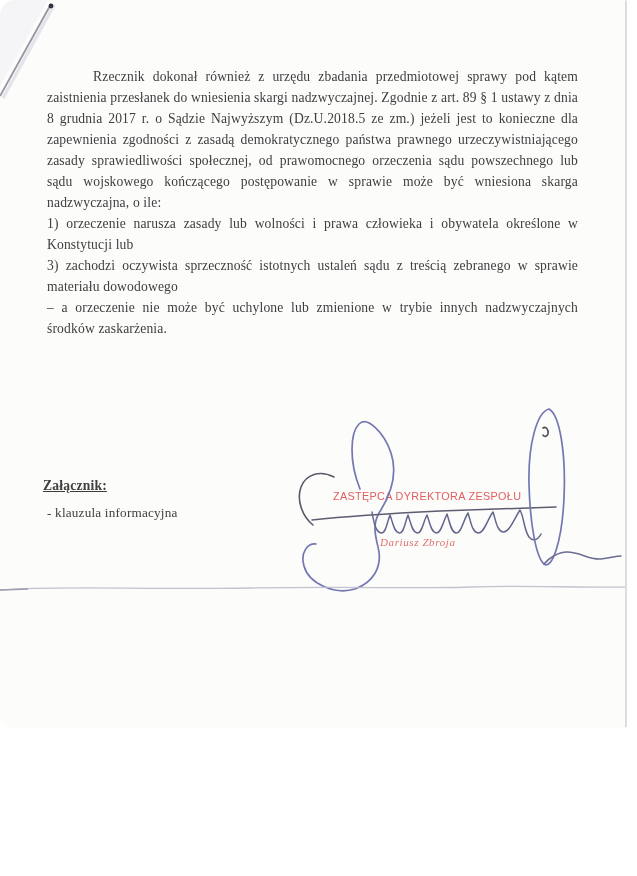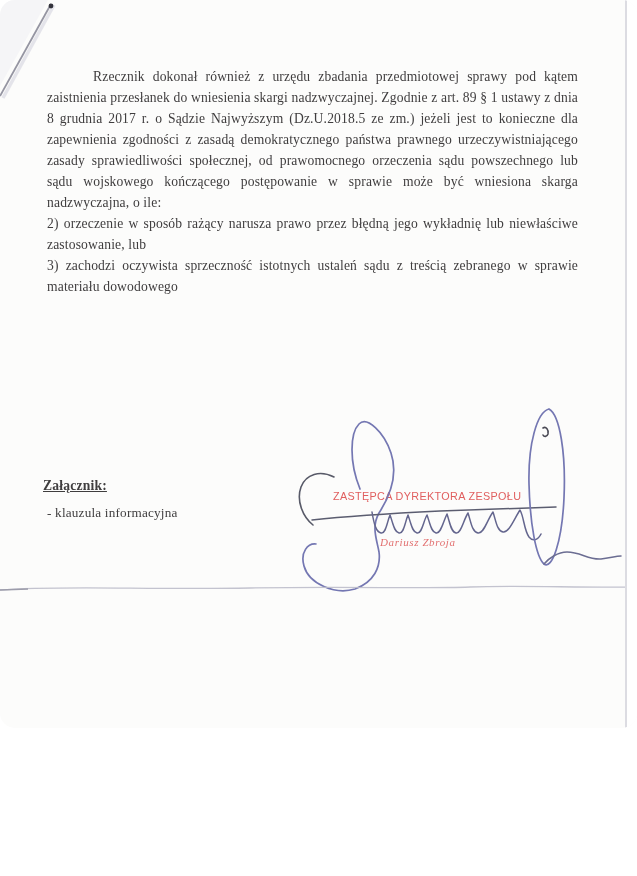--- a/index.html
+++ b/index.html
@@ -113,22 +113,23 @@
 
   <svg class="overlay-svg" viewBox="0 0 637 876">
     <polygon points="0,0 48,0 0,86" fill="#f5f5f7"></polygon>
     <path d="M 54 5 L 3 98" stroke="#dadae2" stroke-width="3.4" fill="none" opacity="0.7"></path>
     <path d="M 51 4 L 0 96" stroke="#9595a2" stroke-width="1.8" fill="none"></path>
     <circle cx="51" cy="6" r="2.4" fill="#33333c"></circle>
   </svg>
 
   <div class="body-text">
     <p class="para-indent">Rzecznik dokonał również z urzędu zbadania przedmiotowej sprawy pod kątem zaistnienia przesłanek do wniesienia skargi nadzwyczajnej. Zgodnie z art. 89 § 1 ustawy z dnia 8 grudnia 2017 r. o Sądzie Najwyższym (Dz.U.2018.5 ze zm.) jeżeli jest to konieczne dla zapewnienia zgodności z zasadą demokratycznego państwa prawnego urzeczywistniającego zasady sprawiedliwości społecznej, od prawomocnego orzeczenia sądu powszechnego lub sądu wojskowego kończącego postępowanie w sprawie może być wniesiona skarga nadzwyczajna, o ile:</p>
-    <p class="mt4">2) orzeczenie w sposób rażący narusza prawo przez błędną jego wykładnię lub niewłaściwe zastosowanie, lub</p>
+    <p class="mt4">1) orzeczenie narusza zasady lub wolności i prawa człowieka i obywatela określone w Konstytucji lub</p>
     <p class="mt5">3) zachodzi oczywista sprzeczność istotnych ustaleń sądu z treścią zebranego w sprawie materiału dowodowego</p>
+    <p class="mt2">– a orzeczenie nie może być uchylone lub zmienione w trybie innych nadzwyczajnych środków zaskarżenia.</p>
   </div>
 
   <div class="attachment-label">Załącznik:</div>
   <div class="attachment-item">- klauzula informacyjna</div>
 
   <div class="stamp-title">ZASTĘPCA DYREKTORA ZESPOŁU</div>
   <div class="stamp-name">Dariusz Zbroja</div>
 
   <svg class="overlay-svg" viewBox="0 0 637 876">
     <g fill="none" stroke-linecap="round" stroke-linejoin="round">

